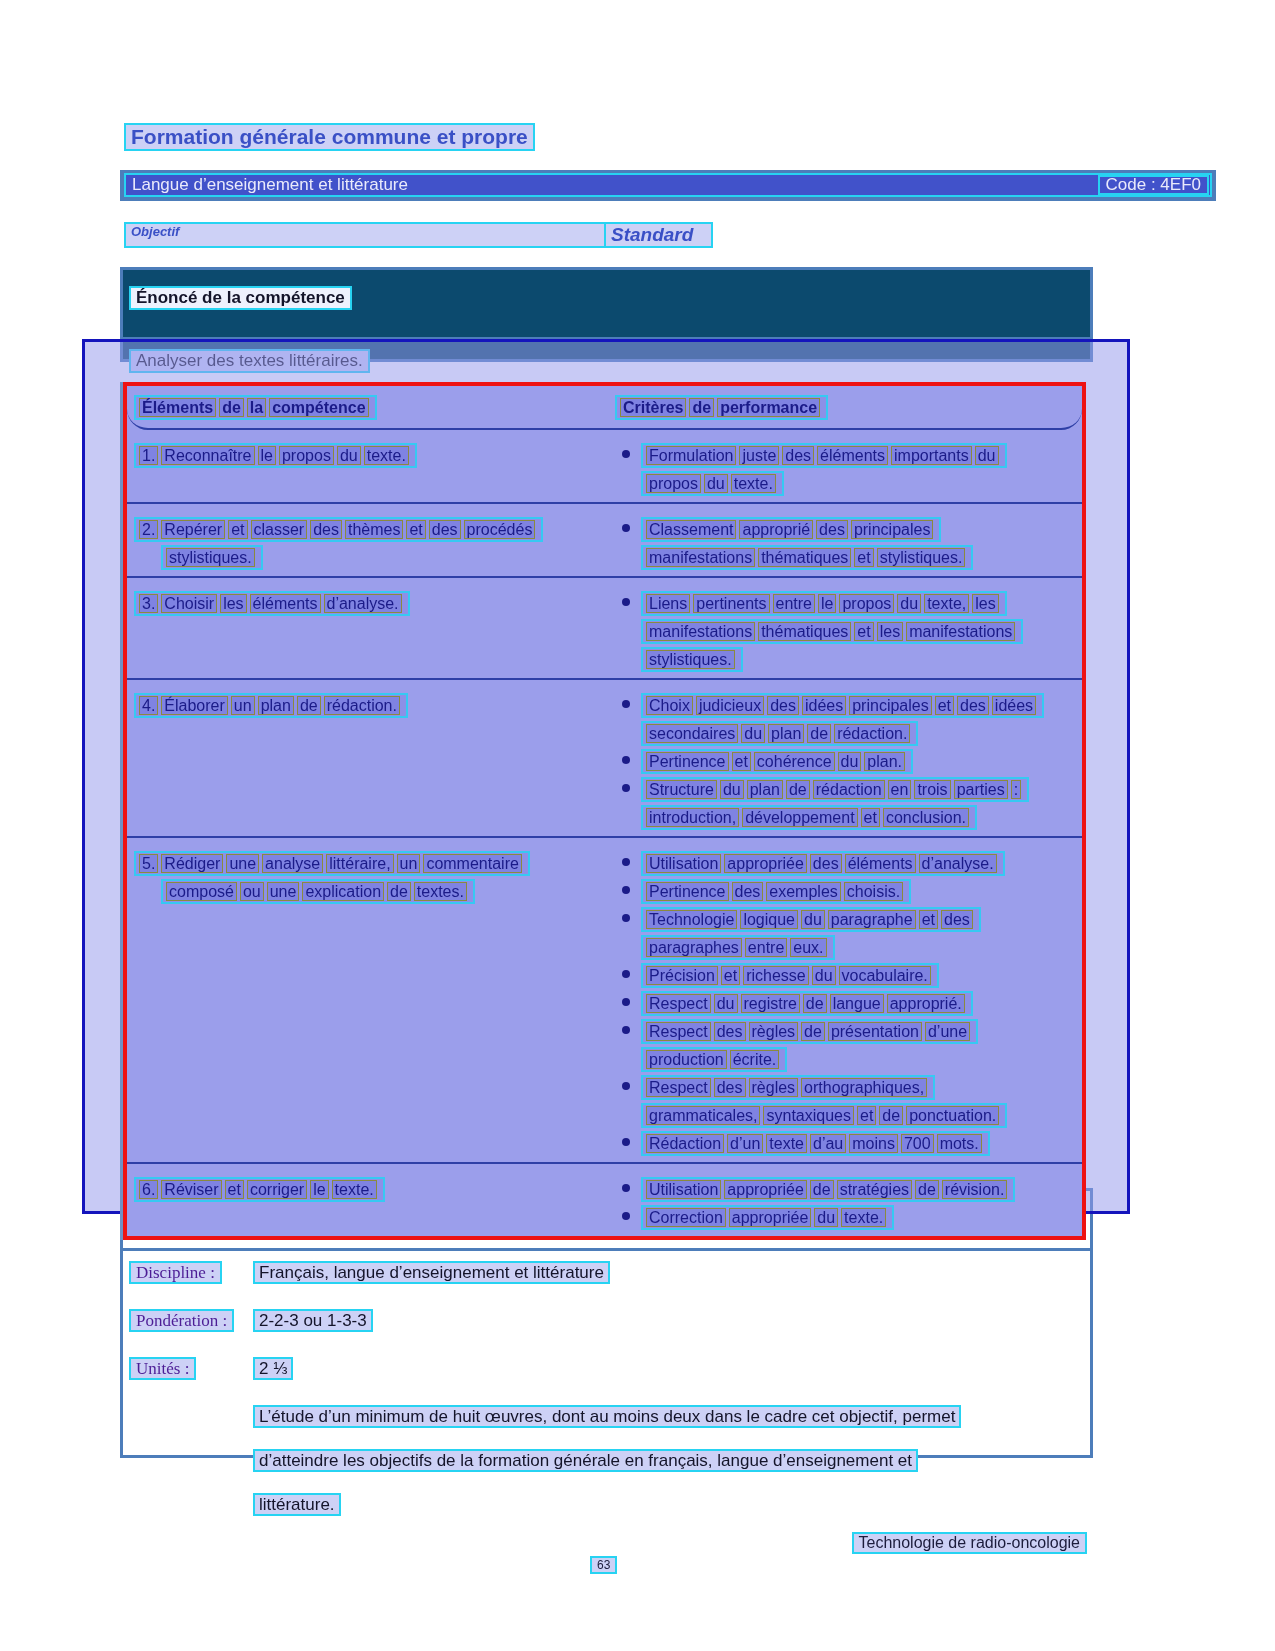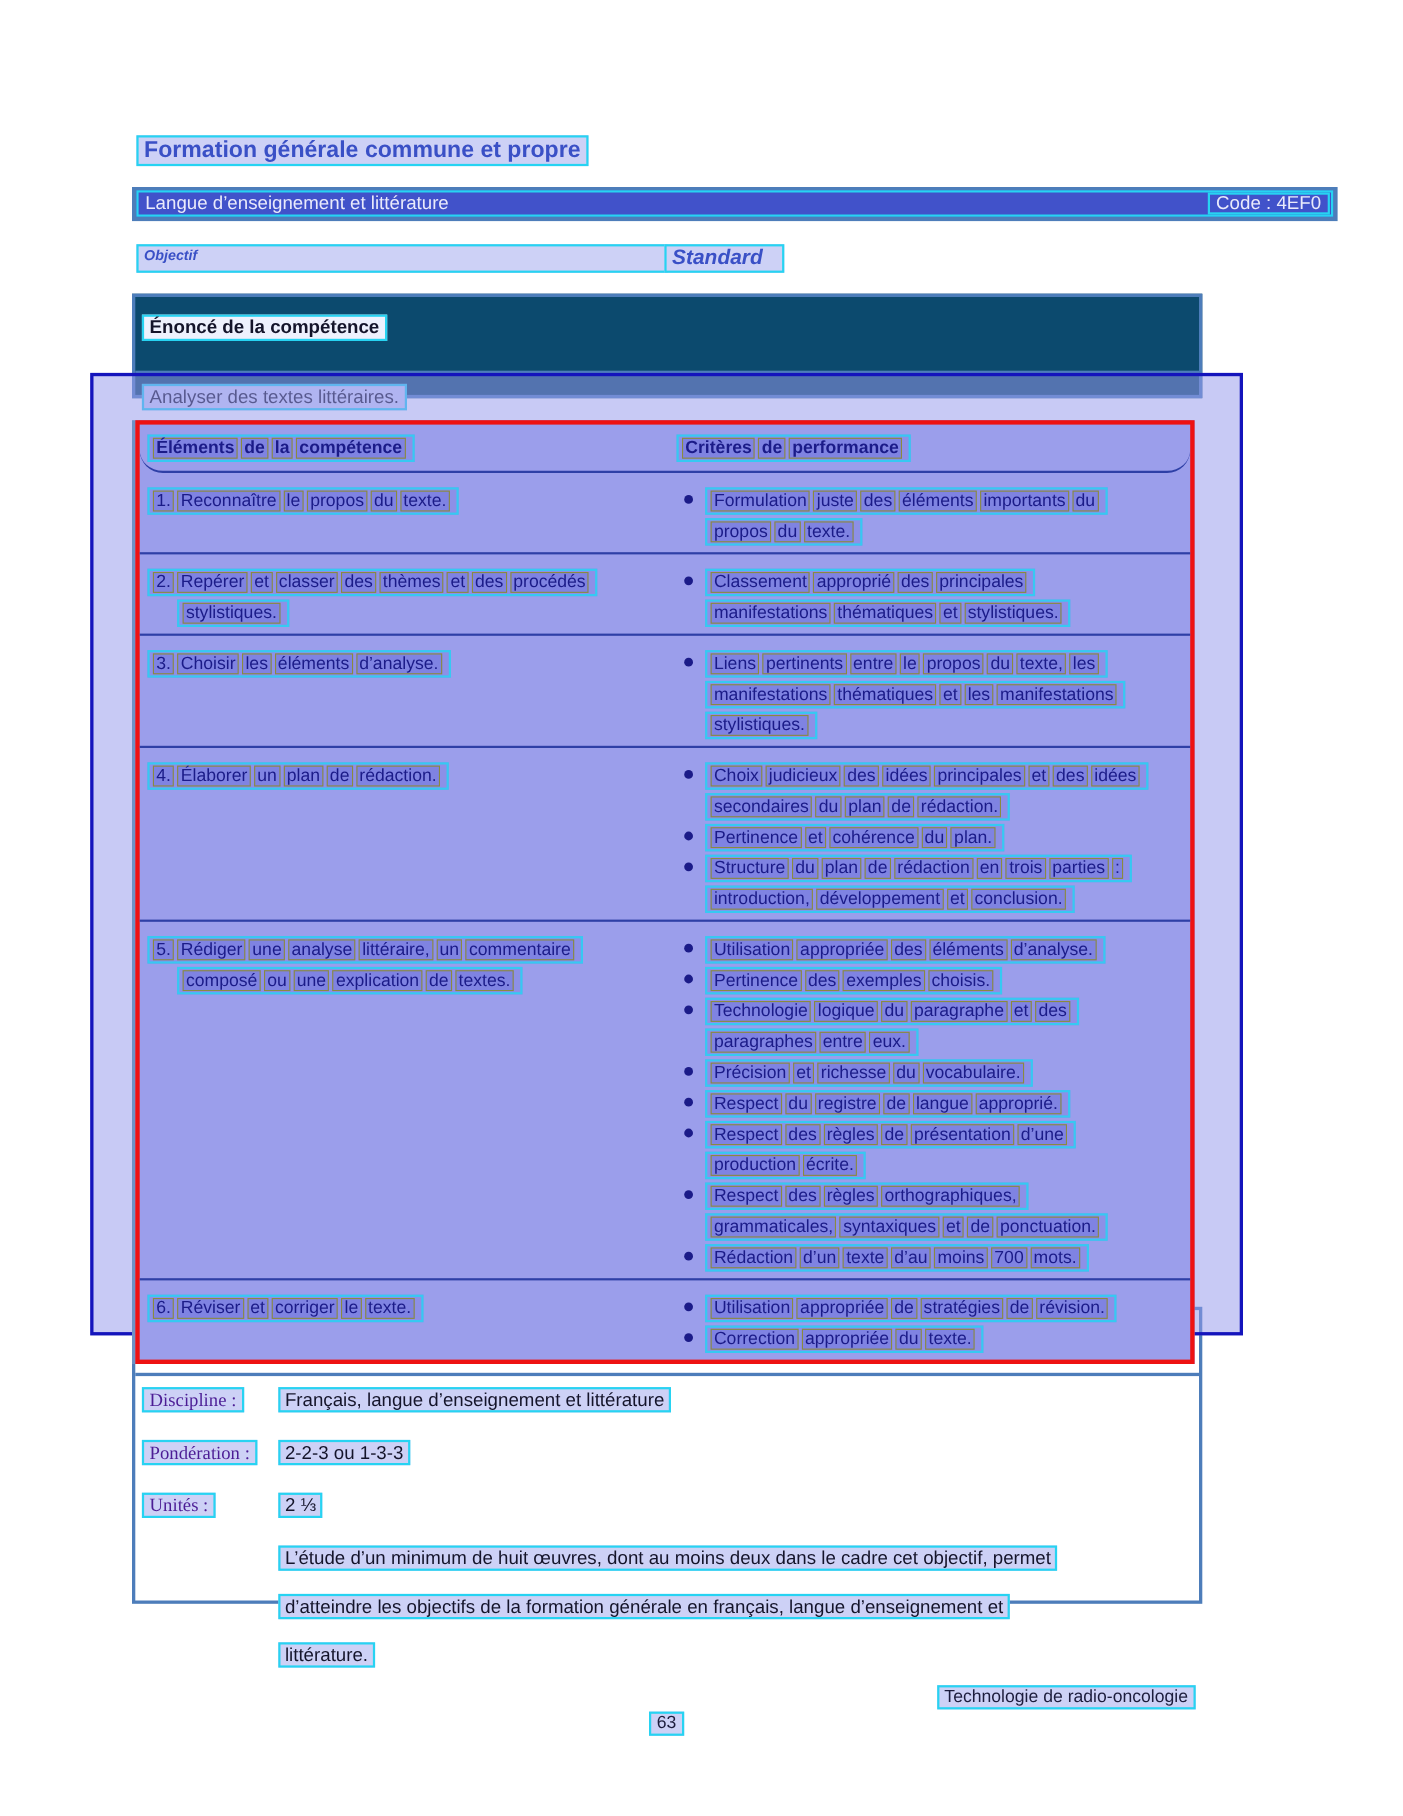--- a/index.html
+++ b/index.html
@@ -73,21 +73,21 @@
   .flabel{width:124px;flex:0 0 auto;}
   .flabel .hl-lav{font-size:17px;color:#4c1d95;line-height:19px;font-family:Liberation Serif, serif;}
   .fvals{flex:1;}
   .vline{display:table;background:#cdd1f6;border:2px solid #27d3f2;color:#14142a;
          font-size:17px;line-height:19px;padding:0 4px;margin-bottom:21px;}
 
   
   .footer-program{position:absolute;right:188px;top:1532px;z-index:1;
                   font-size:16px;color:#1c1c3c;}
   .footer-page{position:absolute;left:590px;top:1556px;z-index:1;
-               font-size:16px;color:#1c1c3c;}
+               font-size:12px;color:#1c1c3c;}
 </style>
 </head>
 <body>
 
 <div class="page">
 
   <div class="title">
     <span class="hl-lav">Formation générale commune et propre</span>
   </div>
 

